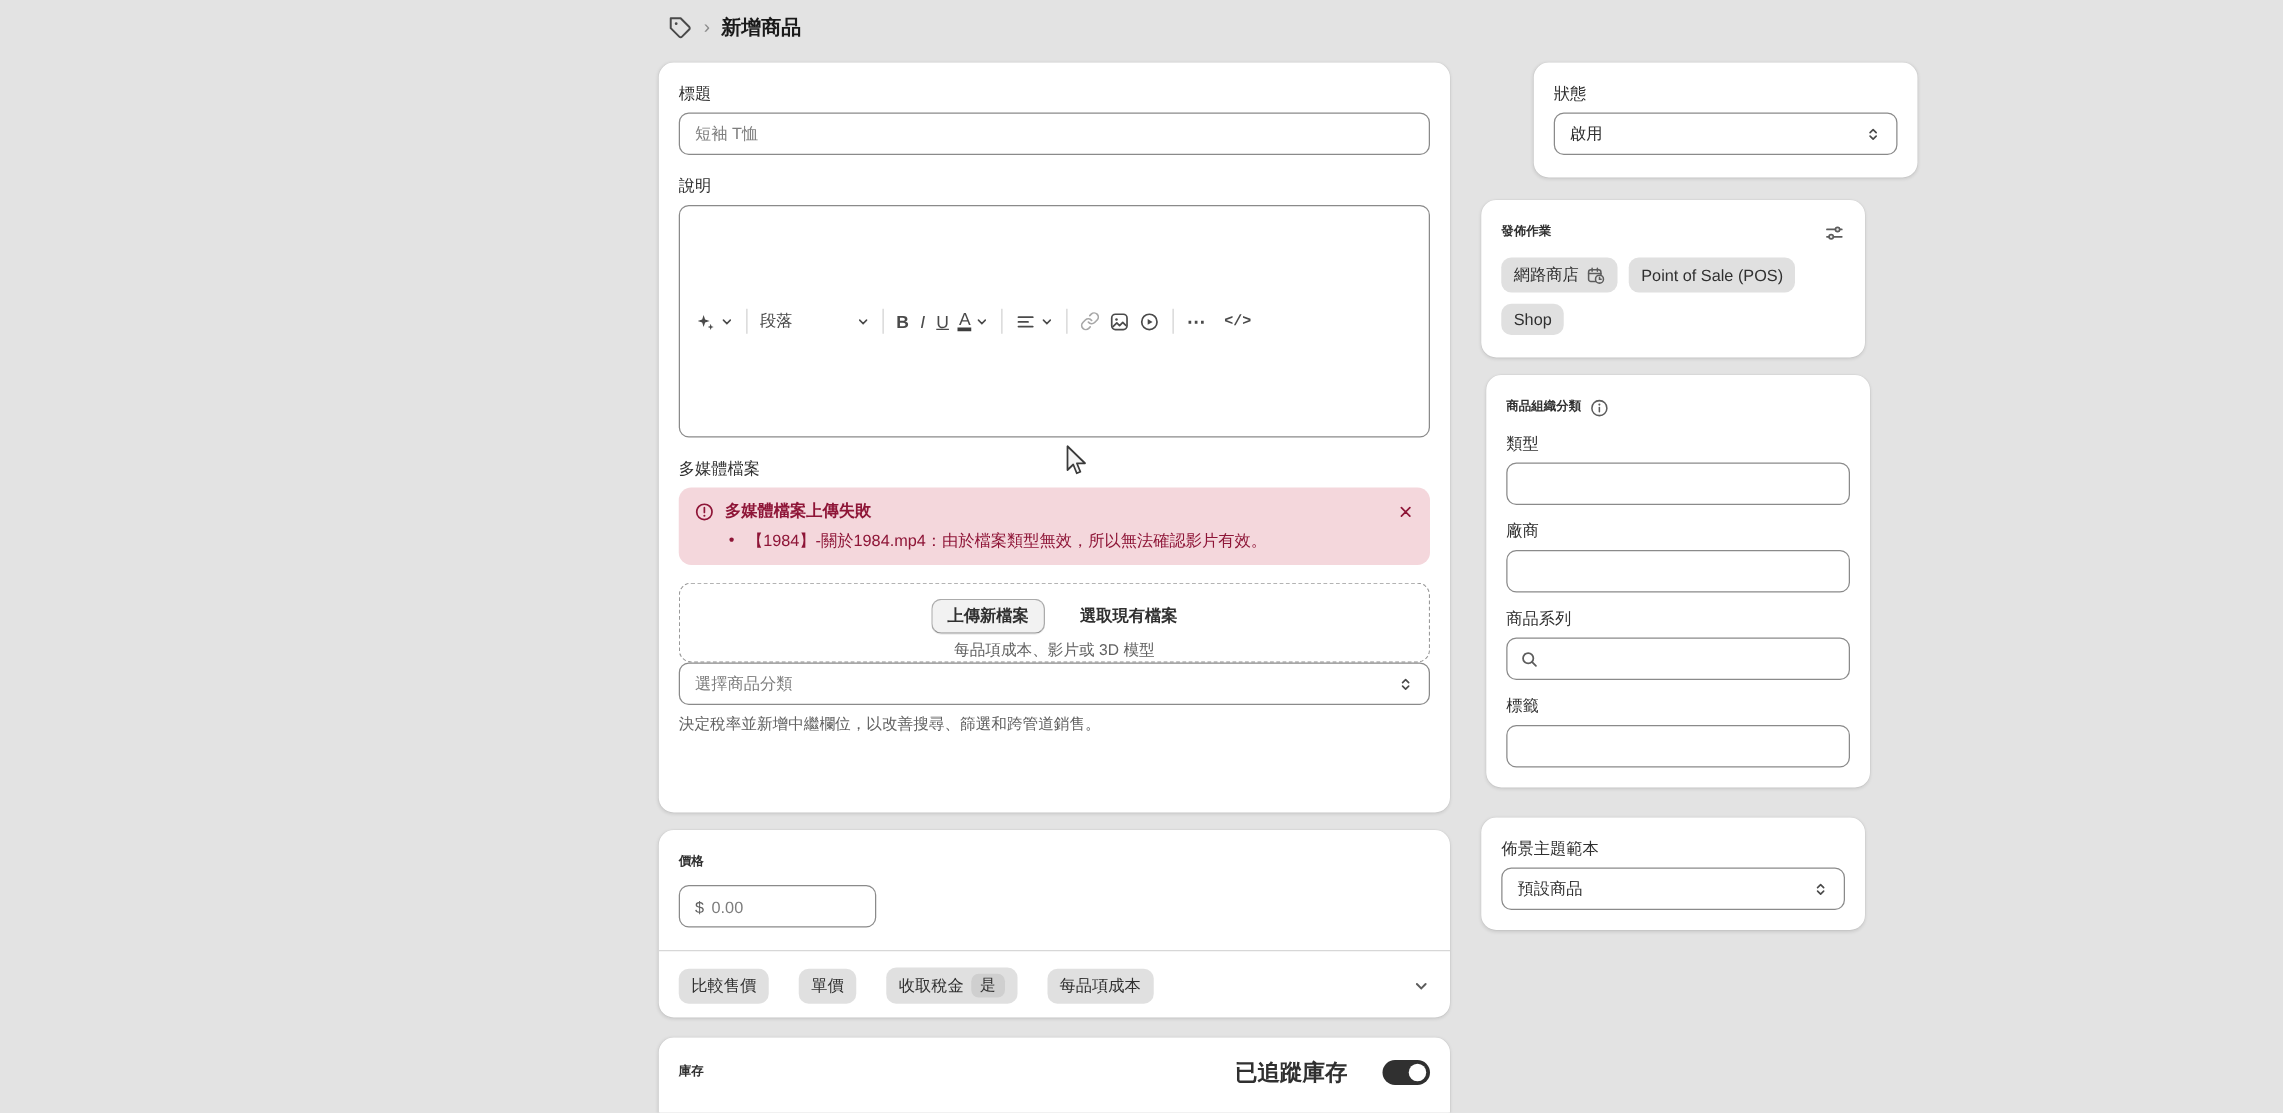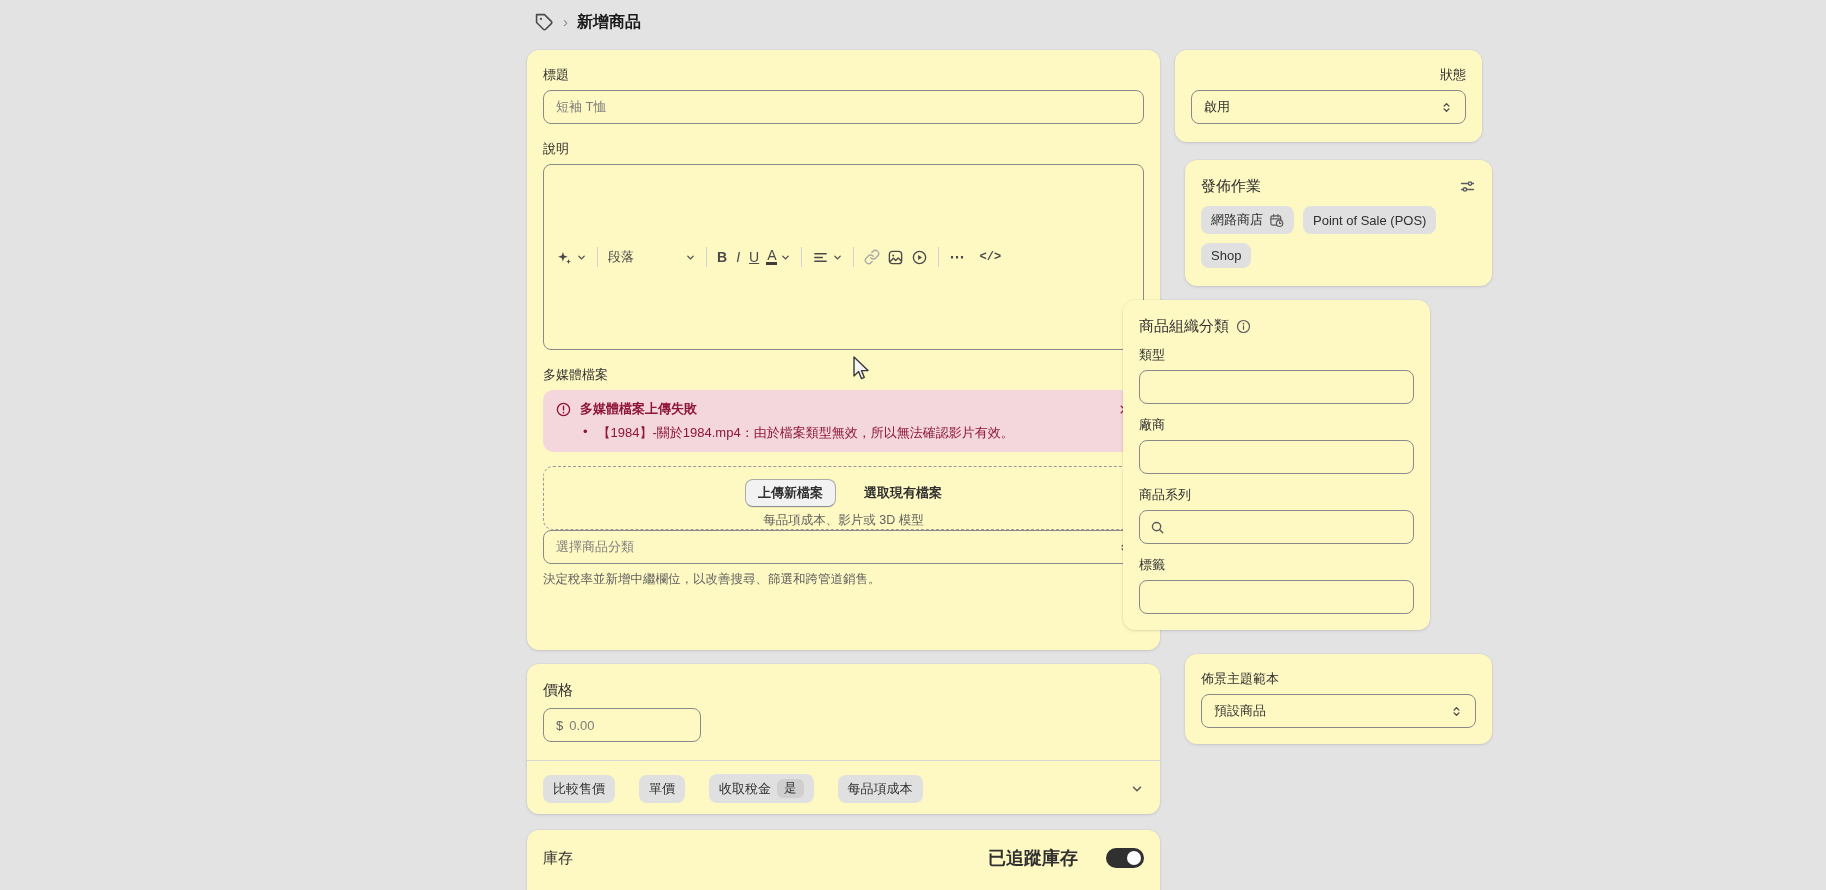--- a/index.html
+++ b/index.html
@@ -1,23 +1,23 @@
 <!DOCTYPE html>
 <html><head>
 <meta charset="utf-8">
 <style>
   html,body{margin:0;padding:0;}
   body{font-family:"Liberation Sans",sans-serif;background:#e3e3e3;}
   #page{position:relative;width:1826px;height:890px;background:#e3e3e3;overflow:hidden;color:#303030;}
 
-  .card{position:absolute;background:#fef9c3;border-radius:12px;box-shadow:0 1px 3px rgba(0,0,0,.12),0 0 0 .5px rgba(0,0,0,.04);box-sizing:border-box;}
+  .card{position:absolute;background:#ffffff;border-radius:12px;box-shadow:0 1px 3px rgba(0,0,0,.12),0 0 0 .5px rgba(0,0,0,.04);box-sizing:border-box;}
   .pad{padding:16px;}
 
   .field-label{font-size:13px;line-height:18px;color:#303030;margin-bottom:6px;}
-  .section-heading{font-size:15px;font-weight:400;color:#303030;line-height:20px;}
+  .section-heading{font-size:10px;font-weight:700;color:#303030;line-height:20px;}
 
   .input,.select{box-sizing:border-box;height:34px;border:1px solid #8a8a8a;border-radius:8px;background:transparent;display:flex;align-items:center;padding:0 12px;font-size:13px;color:#303030;}
   .placeholder{color:#7d7d7d;}
   .select{justify-content:space-between;cursor:pointer;}
   .flex-spacer{flex:1;}
 
   
   #breadcrumb{position:absolute;left:535px;top:12px;display:flex;align-items:center;gap:9px;}
   #breadcrumb .crumb-title{font-size:16px;font-weight:700;color:#1a1a1a;}
   #breadcrumb .crumb-sep{color:#8a8a8a;font-size:15px;margin-top:-2px;}
@@ -222,21 +222,21 @@
       <div class="section-heading">庫存</div>
       <span class="flex-spacer"></span>
       <span style="font-size:18px;color:#303030;margin-right:28px;font-weight:bold;">已追蹤庫存</span>
       <span class="toggle">
           <span class="knob"></span>
         </span>
     </div>
     <div class="input" style="margin-top:20px;"></div>
   </div>
 
-  <div class="card pad" style="left:1175px;top:50px;width:307px;height:92px;text-align:right;">
+  <div class="card pad" style="left:1227px;top:50px;width:307px;height:92px;">
     <div class="field-label">狀態</div>
     <div class="select">
       <span>啟用</span>
       <svg width="13" height="13" viewBox="0 0 16 16" fill="none" stroke="#4a4a4a" stroke-width="1.6" stroke-linecap="round" stroke-linejoin="round">
           <path d="M5 6.3 8 3.3 11 6.3"></path>
           <path d="M5 9.7 8 12.7 11 9.7"></path>
         </svg>
     </div>
   </div>
 
@@ -263,21 +263,21 @@
               <circle cx="11.3" cy="11" r="3.4" fill="#e0e0e0"></circle>
               <path d="M11.3 9.4v1.7h1.4"></path>
             </svg>
         </span>
       </span>
       <span class="badge">Point of Sale (POS)</span>
       <span class="badge">Shop</span>
     </div>
   </div>
 
-  <div class="card pad" style="left:1123px;top:300px;width:307px;height:330px;">
+  <div class="card pad" style="left:1189px;top:300px;width:307px;height:330px;">
     <div style="display:flex;align-items:center;gap:7px;">
       <div class="section-heading">商品組織分類</div>
       <span>
         <svg width="15" height="15" viewBox="0 0 16 16" fill="none" stroke="#5c5c5c" stroke-width="1.3">
             <circle cx="8" cy="8" r="6.4"></circle>
             <path d="M8 7.4v3.6" stroke-linecap="round"></path>
             <circle cx="8" cy="5" r=".9" fill="#5c5c5c" stroke="none"></circle>
           </svg>
       </span>
     </div>

